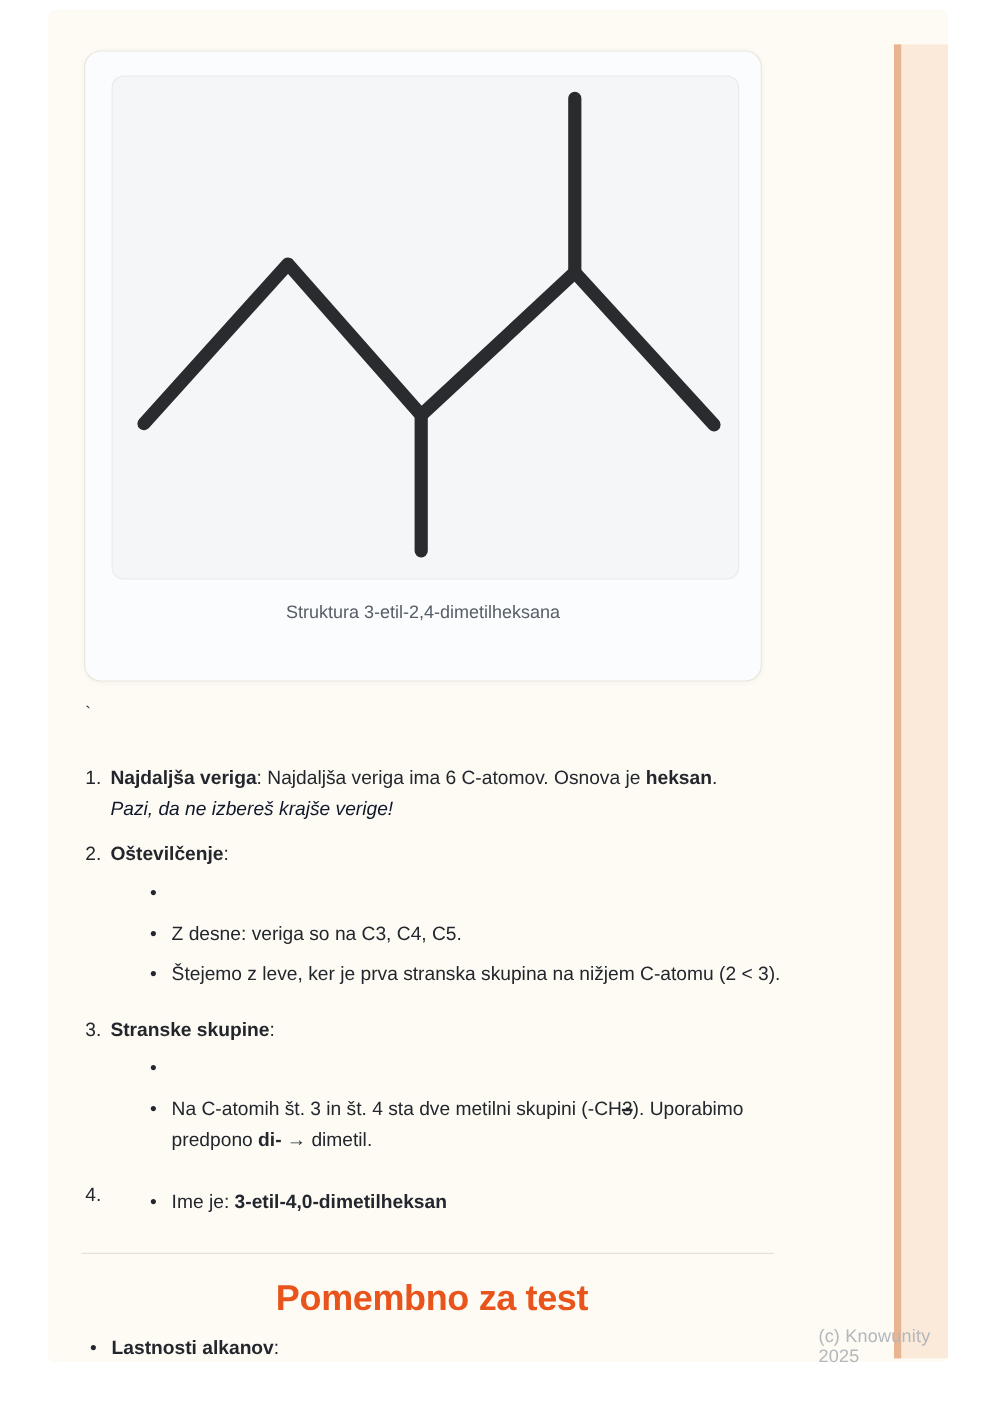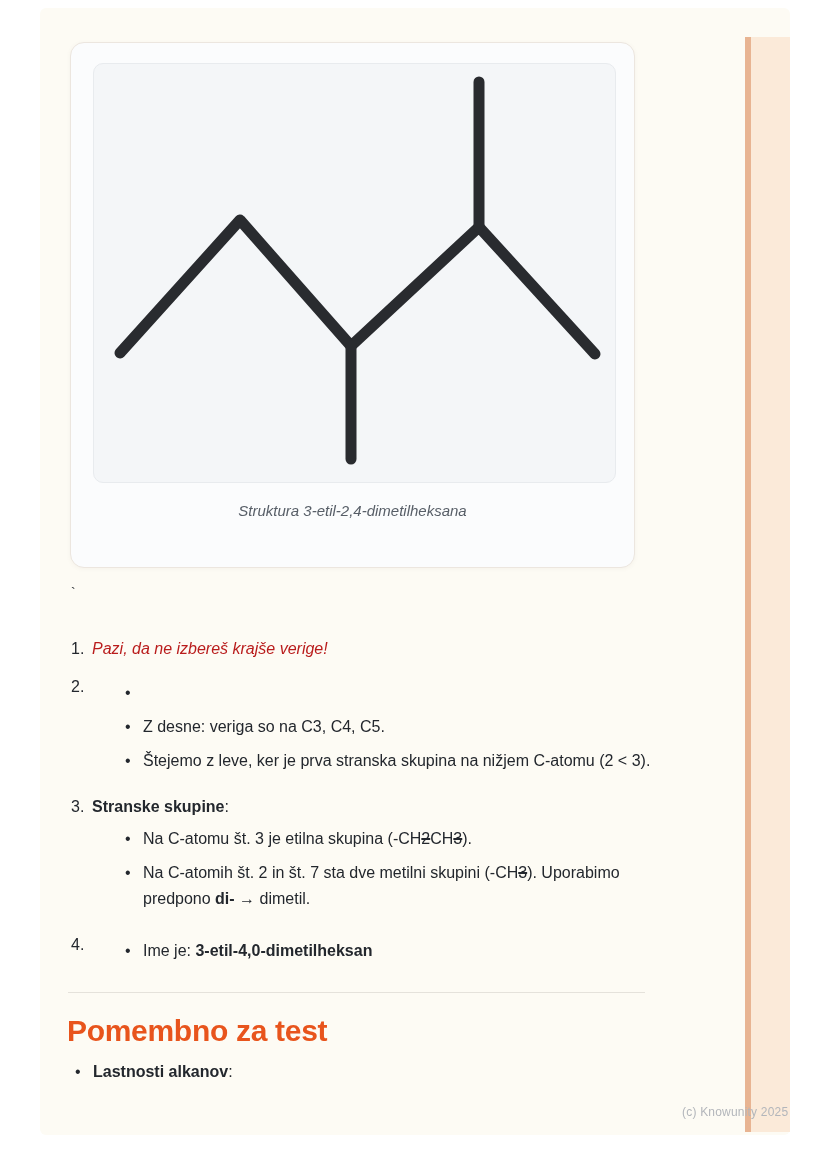--- a/index.html
+++ b/index.html
@@ -22,50 +22,50 @@
     box-shadow:0 1px 4px rgba(120,100,80,0.06);
   }
   .drawing-panel {
     position:absolute; left:22px; top:20px; width:521px; height:418px;
     background:#f4f6f8; border:1px solid #e8ebee; border-radius:10px;
     overflow:hidden;
   }
   .drawing-panel svg { display:block; width:100%; height:100%; }
   .caption {
     position:absolute; left:0; right:0; top:458px; text-align:center;
-    font-style:italic; font-size:15px; line-height:20px; color:#575e67;
+    font-size:15px; line-height:20px; color:#575e67;
   }
   .content {
     position:absolute; left:31px; top:572px; width:582px;
     font-size:16px; line-height:26px; color:#23272d;
   }
   .stray { height:30px; margin-bottom:26px; font-size:14px; color:#2a2e34; }
   .step { display:flex; margin-bottom:12px; }
   .step-num { width:21px; flex:none; }
   .step-body { flex:1; }
-  .note { font-style:italic; color:#b91c1c; }
+  .note { font-style:italic; color:#0f172a; }
   .bullets { margin-top:6px; }
   .bul { display:flex; margin-bottom:8px; }
   .bul .dot { width:18px; flex:none; }
   .bul.sub { padding-left:33px; }
   .bul.top { padding-left:4px; }
   .divider {
     border:none; border-top:1px solid #e5e2db;
     margin:20px 0 20px -3px; width:577px; height:0;
   }
   .heading {
     font-size:30px; line-height:36px; font-weight:700;
     margin:0 0 10px -4px; color:#e8541c; letter-spacing:-0.3px;
   }
   .b { font-weight:700; }
   .i { font-style:italic; }
   .s { text-decoration:line-through; text-decoration-thickness:1.5px; }
   .watermark {
     position:absolute; left:642px; top:1097px; z-index:5;
-    font-size:12px; color:#b3b6bb; letter-spacing:0.2px;
+    font-size:15px; color:#b3b6bb; letter-spacing:0.2px;
   }
 </style>
 </head>
 <body>
 
 <div class="page">
 
   <div class="stripe" style="background: rgb(251, 234, 217); border-left-color: rgb(232, 180, 146);"></div>
 
   <div class="figure-card">
@@ -78,26 +78,28 @@
     </div>
     <div class="caption">Struktura 3-etil-2,4-dimetilheksana</div>
   </div>
 
   <div class="content">
     <div class="stray">`</div>
     <div id="steps">
         <div class="step">
           <div class="step-num">1.</div>
           <div class="step-body">
+            <div><span class="b">Najdaljša veriga</span><span>: Najdaljša veriga ima 6 C-atomov. Osnova je </span><span class="b">heksan</span><span>.</span></div>
             <div class="note"><span class="i">Pazi, da ne izbereš krajše verige!</span></div>
           </div>
         </div>
         <div class="step">
           <div class="step-num">2.</div>
           <div class="step-body">
+            <div><span class="b">Oštevilčenje</span><span>:</span></div>
             <div class="bullets">
               <div class="bul sub">
                 <span class="dot">•</span>
               </div>
               <div class="bul sub">
                 <span class="dot">•</span>
                 <div><span>Z desne: veriga so na C3, C4, C5.</span></div>
               </div>
               <div class="bul sub">
                 <span class="dot">•</span>
@@ -106,43 +108,42 @@
             </div>
           </div>
         </div>
         <div class="step">
           <div class="step-num">3.</div>
           <div class="step-body">
             <div><span class="b">Stranske skupine</span><span>:</span></div>
             <div class="bullets">
               <div class="bul sub">
                 <span class="dot">•</span>
-                <div><span>Na C-atomu št. 3 je etilna skupina (-CH</span><span class="s">2</span><span>CH</span><span class="s">3</span><span>).</span></div>
               </div>
               <div class="bul sub">
                 <span class="dot">•</span>
-                <div><span>Na C-atomih št. 2 in št. 7 sta dve metilni skupini (-CH</span><span class="s">3</span><span>). Uporabimo predpono </span><span class="b">di-</span><span> → dimetil.</span></div>
+                <div><span>Na C-atomih št. 3 in št. 4 sta dve metilni skupini (-CH</span><span class="s">3</span><span>). Uporabimo predpono </span><span class="b">di-</span><span> → dimetil.</span></div>
               </div>
             </div>
           </div>
         </div>
         <div class="step">
           <div class="step-num">4.</div>
           <div class="step-body">
             <div class="bullets">
               <div class="bul sub">
                 <span class="dot">•</span>
                 <div><span>Ime je: </span><span class="b">3-etil-4,0-dimetilheksan</span></div>
               </div>
             </div>
           </div>
         </div>
       </div>
     <hr class="divider">
-    <h2 class="heading" id="section-heading" style="color: rgb(232, 84, 28);">Pomembno za test</h2>
+    <h2 class="heading" id="section-heading" style="color: rgb(232, 84, 28); text-align: center;">Pomembno za test</h2>
     <div id="bottom-list">
         <div class="bul top">
           <span class="dot">•</span>
           <div><span class="b">Lastnosti alkanov</span><span>:</span></div>
         </div>
       </div>
   </div>
 
   <div class="watermark">(c) Knowunity 2025</div>
 

